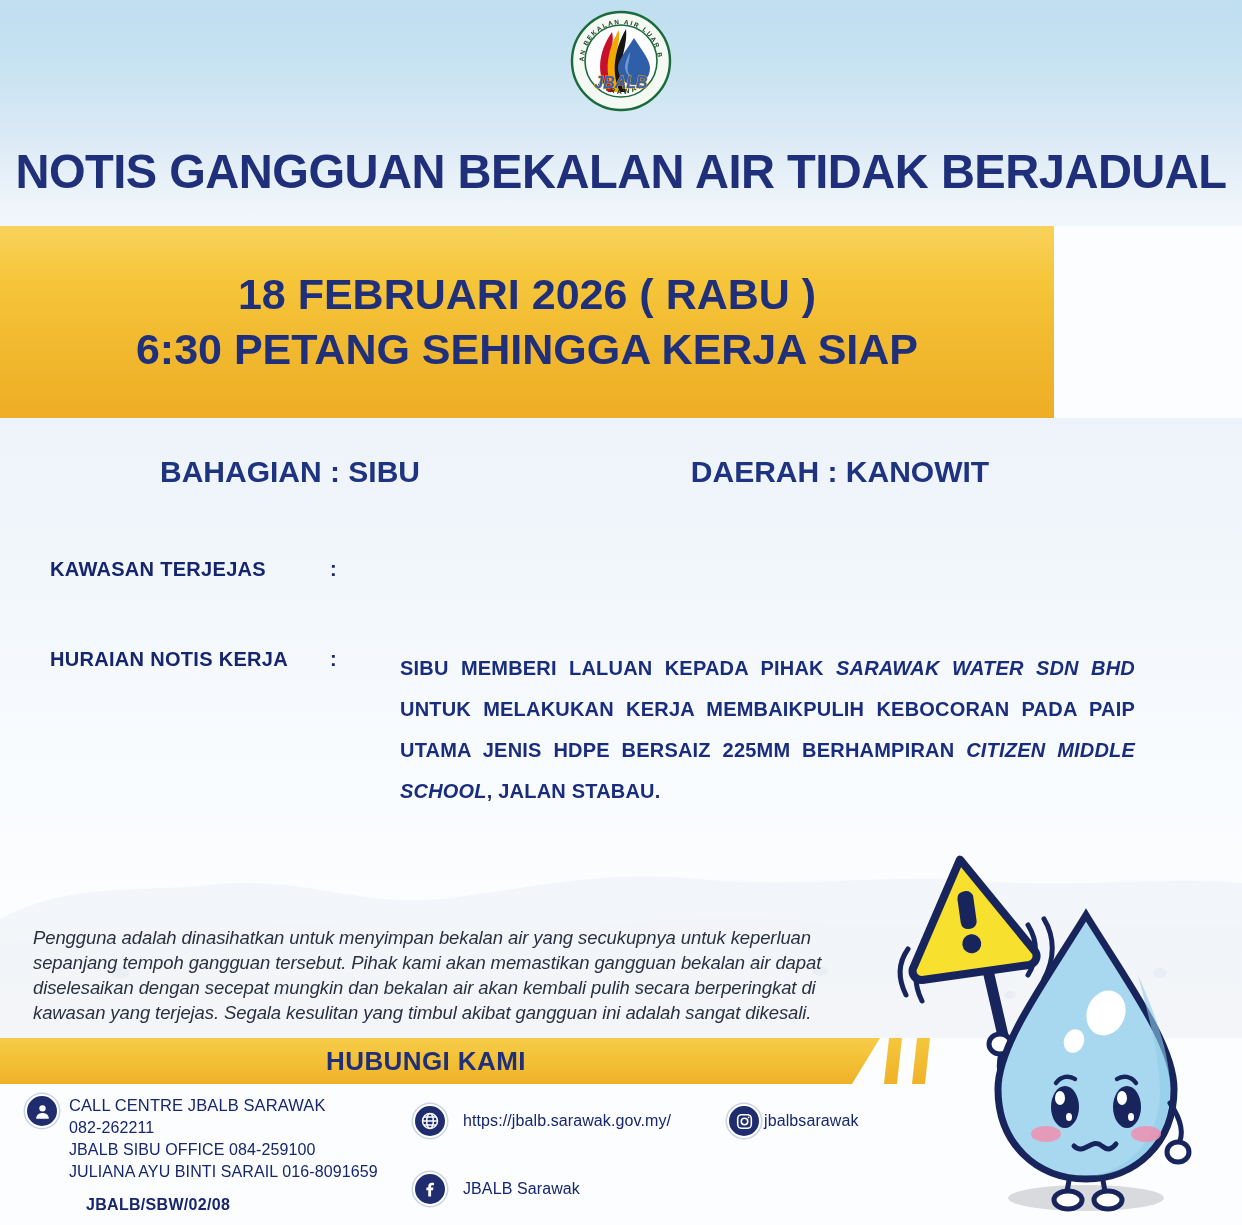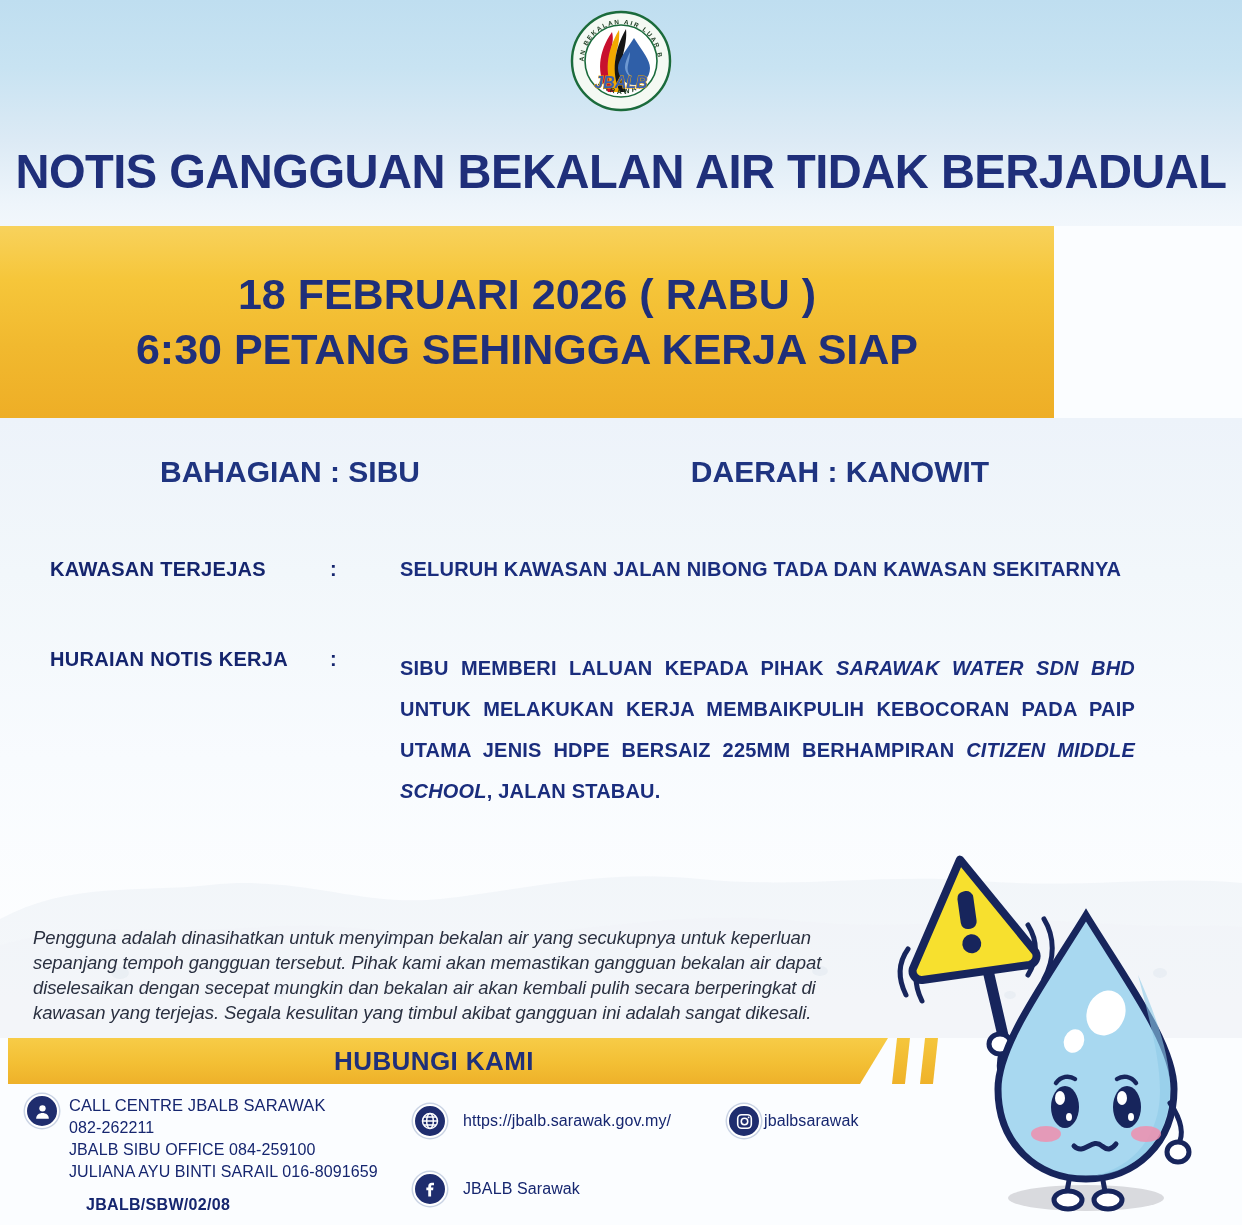--- a/index.html
+++ b/index.html
@@ -104,21 +104,21 @@
   
   .advisory{
     position:absolute; left:33px; top:925px; width:845px;
     font-size:18.5px; font-style:italic; font-weight:400;
     color:#2a3040; line-height:1.36;
     letter-spacing:-0.1px;
   }
 
   
   .contact-band-wrap{
-    position:absolute; left:8px; top:1038px; width:1154px; height:46px;
+    position:absolute; left:0; top:1038px; width:1154px; height:46px;
   }
   .contact-band{
     position:absolute; left:0; top:0; width:880px; height:46px;
     background:linear-gradient(180deg,#f7cc47 0%, #f3bf34 55%, #eeb12a 100%);
     clip-path:polygon(0 0, 880px 0, 852px 46px, 0 46px);
   }
   .contact-band-title{
     position:absolute; left:0; top:0; width:852px; height:46px;
     display:flex; align-items:center; justify-content:center;
     font-size:26px; font-weight:bold; color:#1f2f7a; letter-spacing:0.4px;
@@ -232,21 +232,20 @@
   </div>
 
   <div class="region-row">
     <div class="region-bahagian">BAHAGIAN : SIBU</div>
     <div class="region-daerah">DAERAH : KANOWIT</div>
   </div>
 
   <div class="field" id="f-kawasan">
     <div class="field-label">KAWASAN TERJEJAS</div>
     <div class="field-colon">:</div>
-    <div class="field-value">SELURUH KAWASAN JALAN NIBONG TADA DAN KAWASAN SEKITARNYA</div>
   </div>
 
   <div class="field" id="f-huraian">
     <div class="field-label">HURAIAN NOTIS KERJA</div>
     <div class="field-colon">:</div>
     <div class="field-value" id="huraian-rich"><span>SIBU MEMBERI LALUAN KEPADA PIHAK </span><i>SARAWAK WATER SDN BHD</i><span> UNTUK MELAKUKAN KERJA MEMBAIKPULIH KEBOCORAN PADA PAIP UTAMA JENIS HDPE BERSAIZ 225MM BERHAMPIRAN </span><i>CITIZEN MIDDLE SCHOOL</i><span>, JALAN STABAU.</span></div>
   </div>
 
   <div class="advisory">Pengguna adalah dinasihatkan untuk menyimpan bekalan air yang secukupnya untuk keperluan sepanjang tempoh gangguan tersebut. Pihak kami akan memastikan gangguan bekalan air dapat diselesaikan dengan secepat mungkin dan bekalan air akan kembali pulih secara berperingkat di kawasan yang terjejas. Segala kesulitan yang timbul akibat gangguan ini adalah sangat dikesali.</div>
 

